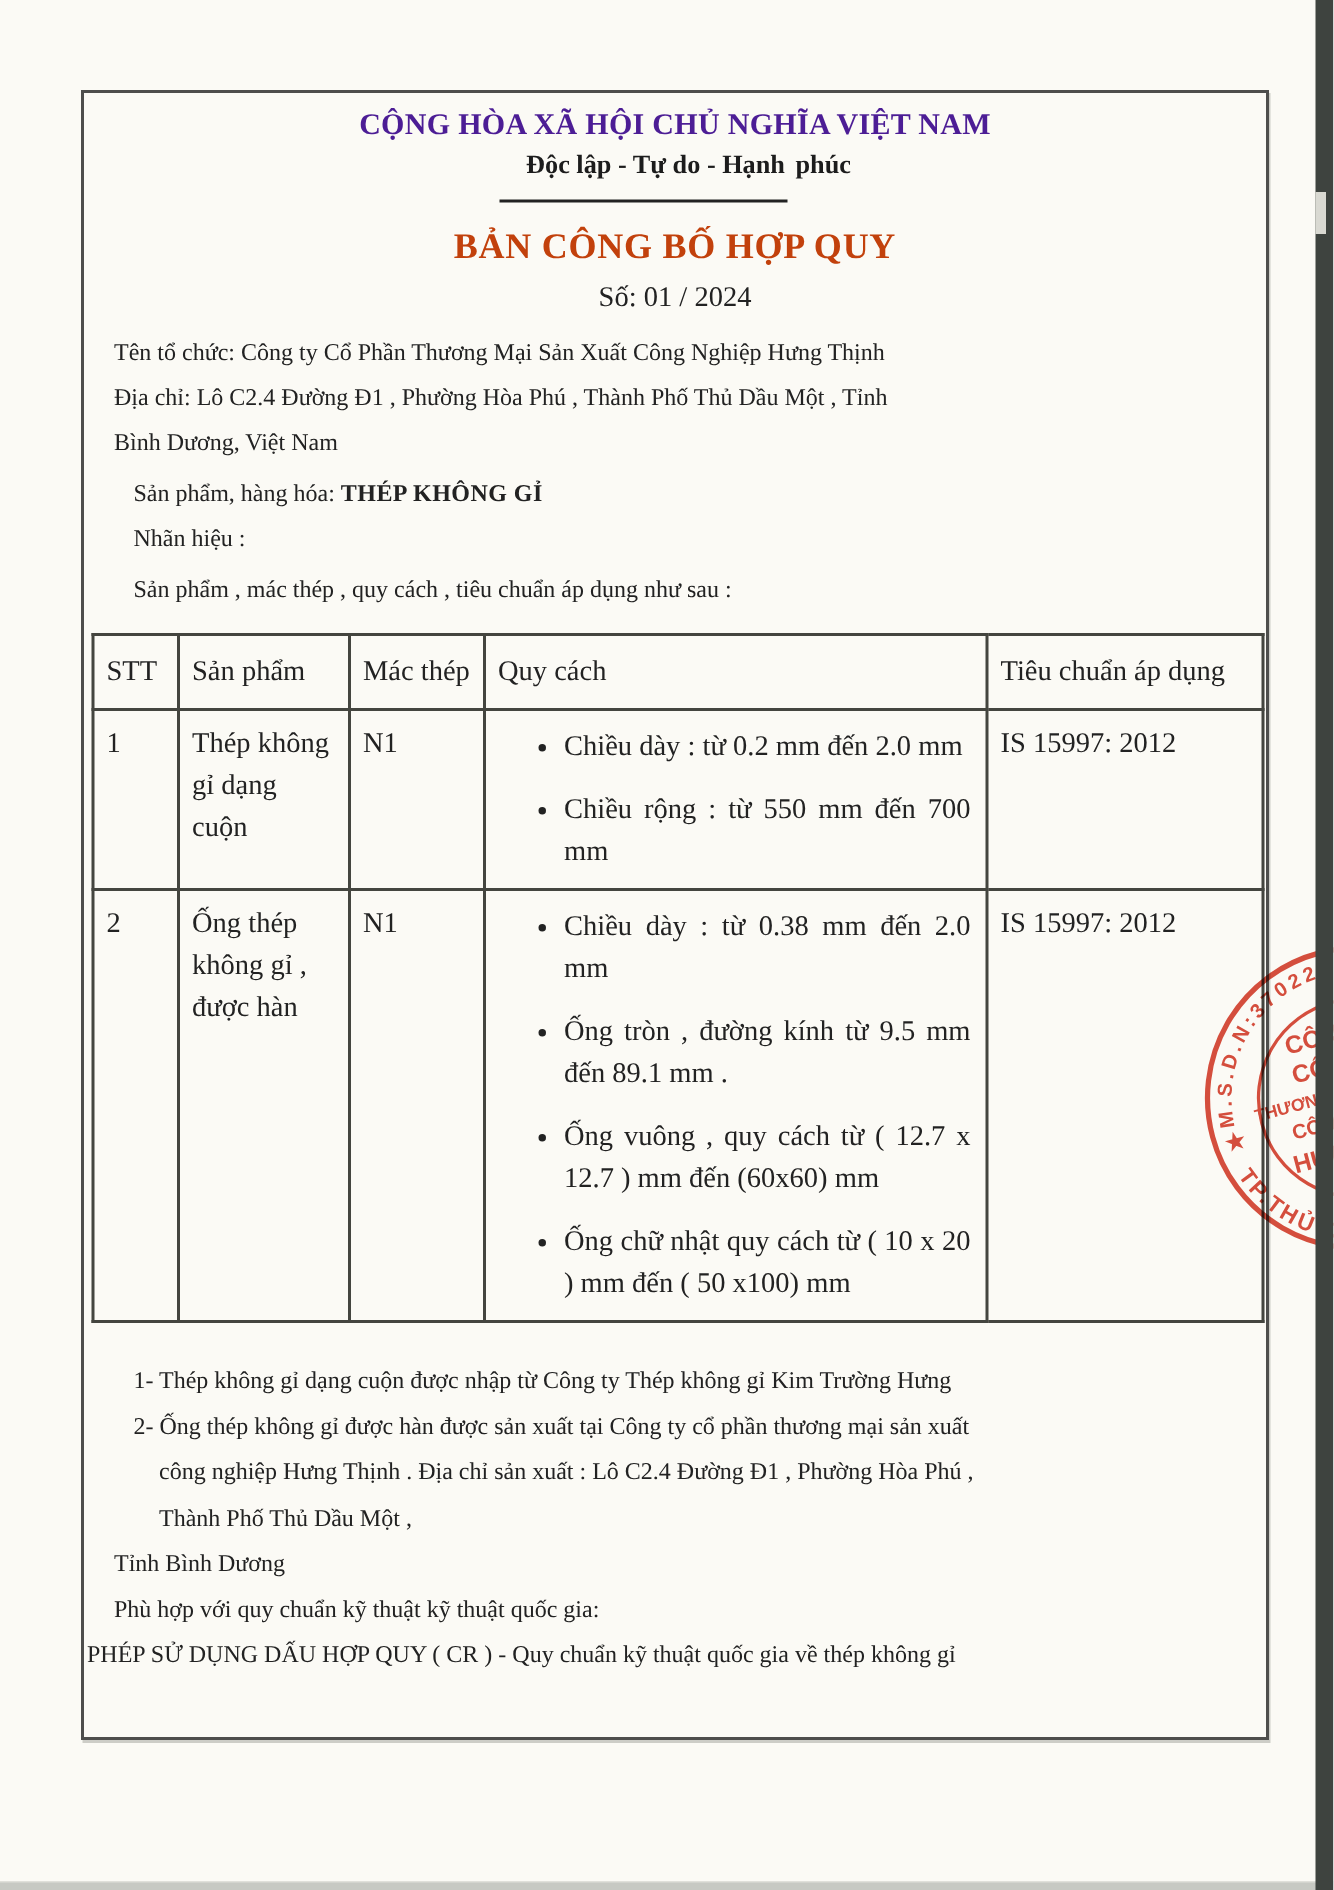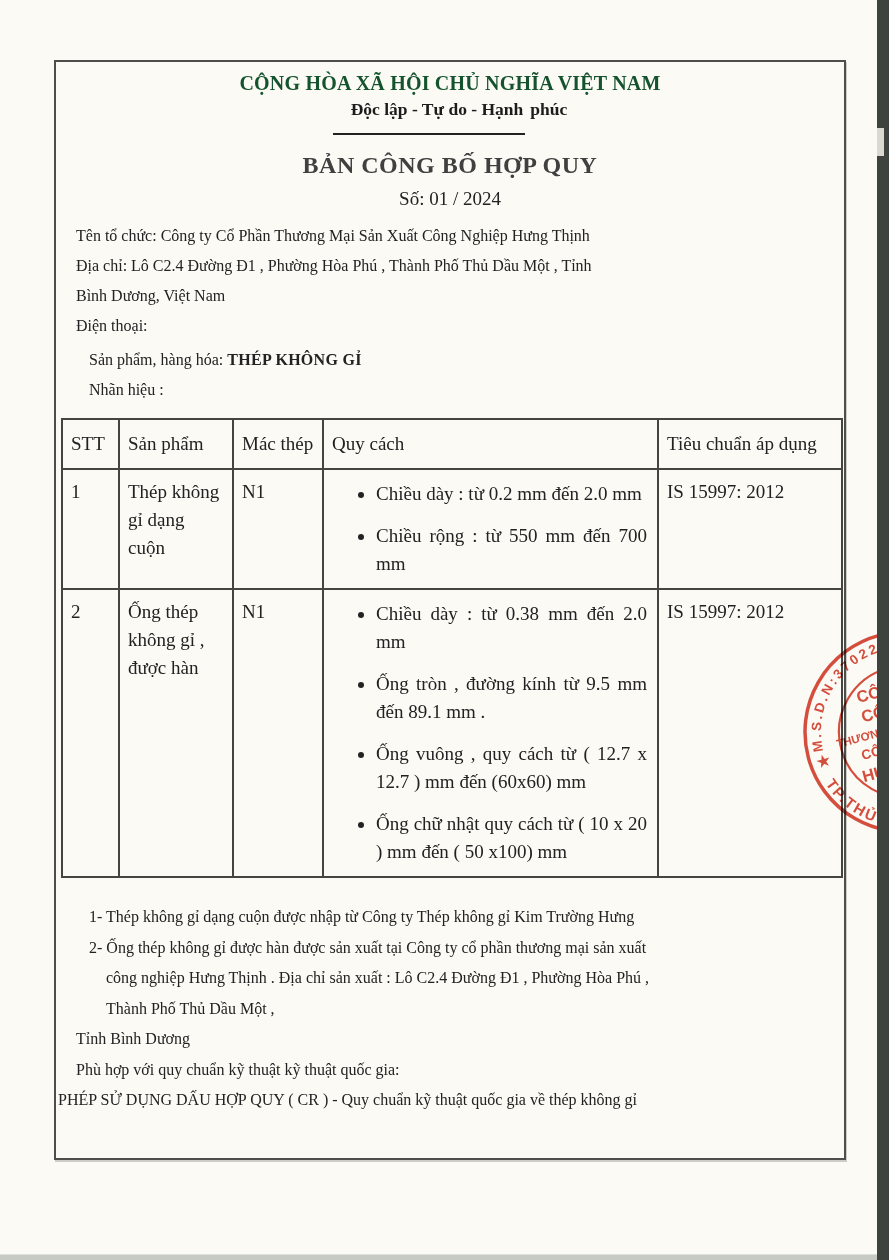--- a/index.html
+++ b/index.html
@@ -19,25 +19,25 @@
   
   .border-box {
     position:absolute; left:54px; top:60px;
     width:792px; height:1100px;
     border:2px solid #4e4e4c;
     box-sizing:border-box;
     box-shadow:1px 2px 0 rgba(120,120,115,0.35);
     z-index:1;
   }
 
-  .nat-title { text-align:center; font-weight:bold; font-size:20px; margin-top:10px; letter-spacing:0.2px; color:#14532d; }
+  .nat-title { text-align:center; font-weight:bold; font-size:20px; margin-top:10px; letter-spacing:0.2px; color:#4c1d95; }
   .motto { text-align:center; font-weight:bold; font-size:17.5px; margin-top:4px; color:#1c1c1c; }
   .motto .u { border-bottom:2px solid #222; padding:0 2px 14px 18px; }
   .motto .tail { padding-left:5px; }
-  .doc-title { text-align:center; font-weight:bold; font-size:24px; margin-top:32px; letter-spacing:0.5px; color:#404040; }
+  .doc-title { text-align:center; font-weight:bold; font-size:24px; margin-top:32px; letter-spacing:0.5px; color:#c2410c; }
   .doc-number { text-align:center; font-size:19px; margin-top:9px; }
 
   .info { font-size:16px; line-height:30px; margin-top:11px; padding:0 8px 0 20px; }
   .info .ind { padding-left:13px; }
   .info .gap { margin-top:4px; }
   .product-value { font-weight:bold; letter-spacing:0.3px; }
 
   .doc-table { border-collapse:collapse; margin:13px 0 0 5px; font-size:19px; table-layout:fixed; width:780px; }
   .doc-table th, .doc-table td {
     border:2px solid #44453f;
@@ -90,25 +90,25 @@
       <span class="u">Độc lập - Tự do - Hạnh</span><span class="tail">phúc</span>
     </div>
 
     <div class="doc-title">BẢN CÔNG BỐ HỢP QUY</div>
     <div class="doc-number">Số: 01 / 2024</div>
 
     <div class="info">
       <div>Tên tổ chức: Công ty Cổ Phần Thương Mại Sản Xuất Công Nghiệp Hưng Thịnh</div>
       <div>Địa chỉ: Lô C2.4 Đường Đ1 , Phường Hòa Phú , Thành Phố Thủ Dầu Một , Tỉnh</div>
       <div>Bình Dương, Việt Nam</div>
-      <div>Điện thoại:</div>
       <div class="ind gap">
         <span>Sản phẩm, hàng hóa: </span><span class="product-value">THÉP KHÔNG GỈ</span>
       </div>
       <div class="ind">Nhãn hiệu :</div>
+      <div class="ind gap">Sản phẩm , mác thép , quy cách , tiêu chuẩn áp dụng như sau :</div>
     </div>
 
     <table class="doc-table">
       <colgroup>
         <col class="col-stt">
           <col class="col-sp">
           <col class="col-mt">
           <col class="col-qc">
           <col class="col-tc">
       </colgroup>

